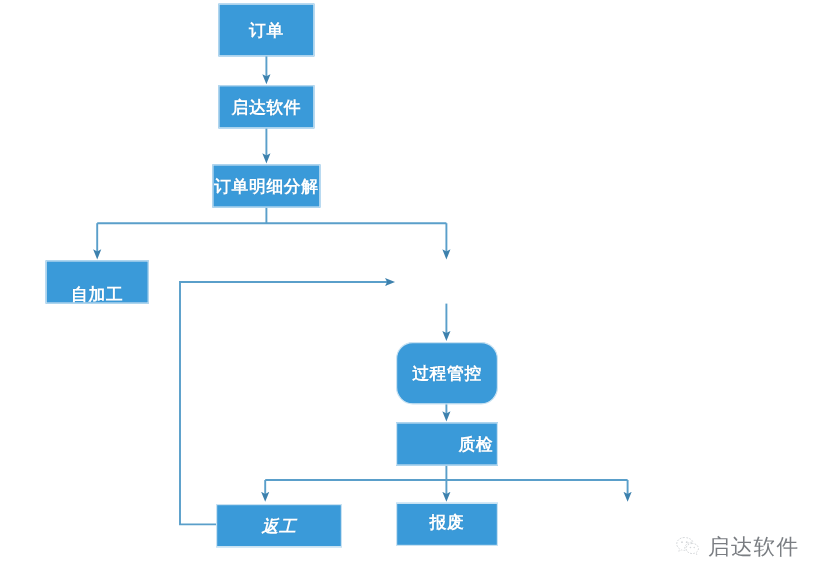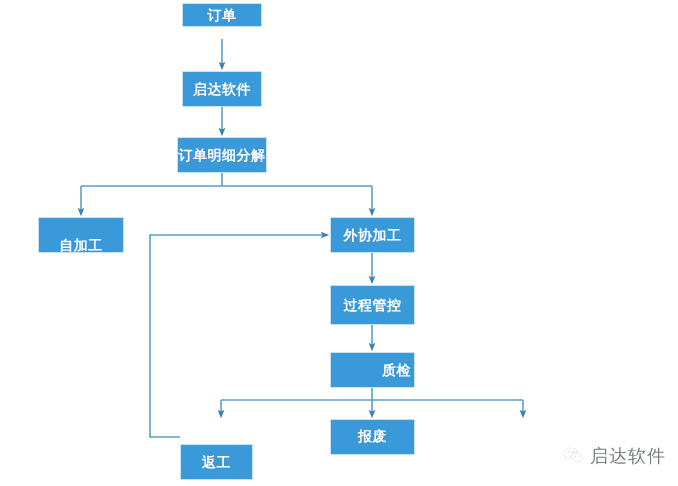--- a/index.html
+++ b/index.html
@@ -40,28 +40,28 @@
     font-weight: bold;
     letter-spacing: 0.5px;
     line-height: 1;
     text-shadow: 0 0 1px rgba(0,0,0,0.12);
   }
   .node-label {
     display: block;
     white-space: nowrap;
   }
   
-  #n-order          { left: 182px; top: 3px;   width: 80px;  height: 24px; }
+  #n-order          { left: 182px; top: 3px;   width: 80px;  height: 44px; }
   #n-order-detail   { left: 182px; top: 71px;  width: 80px;  height: 36px; }
   #n-order-split    { left: 177px; top: 137px; width: 90px;  height: 36px; }
   #n-self-process   { left: 38px;  top: 217px; width: 86px;  height: 36px; align-items: flex-end; }
   #n-outsource      { left: 330px; top: 217px; width: 85px;  height: 36px; }
-  #n-process-ctrl   { left: 330px; top: 285px; width: 85px;  height: 40px; }
+  #n-process-ctrl   { left: 330px; top: 285px; width: 85px;  height: 52px; border-radius: 14px; }
   #n-quality-check  { left: 330px; top: 352px; width: 85px;  height: 36px; padding-left: 48px; }
-  #n-rework         { left: 180px; top: 444px; width: 73px;  height: 36px; }
+  #n-rework         { left: 180px; top: 420px; width: 105px;  height: 36px; font-style: italic; }
   #n-scrap          { left: 330px; top: 419px; width: 85px;  height: 36px; font-family: Liberation Serif, serif; }
   #n-qualified      { left: 480px; top: 419px; width: 85px;  height: 36px; }
 
   
   #watermark {
     position: absolute;
     left: 562px;
     top: 444px;
     display: flex;
     align-items: center;
@@ -135,23 +135,20 @@
   </div>
 
   <div class="node" id="n-order-split">
     <span class="node-label">订单明细分解</span>
   </div>
 
   <div class="node" id="n-self-process">
     <span class="node-label">自加工</span>
   </div>
 
-  <div class="node" id="n-outsource">
-    <span class="node-label">外协加工</span>
-  </div>
 
   <div class="node" id="n-process-ctrl">
     <span class="node-label">过程管控</span>
   </div>
 
   <div class="node" id="n-quality-check">
     <span class="node-label">质检</span>
   </div>
 
   <div class="node" id="n-rework">

